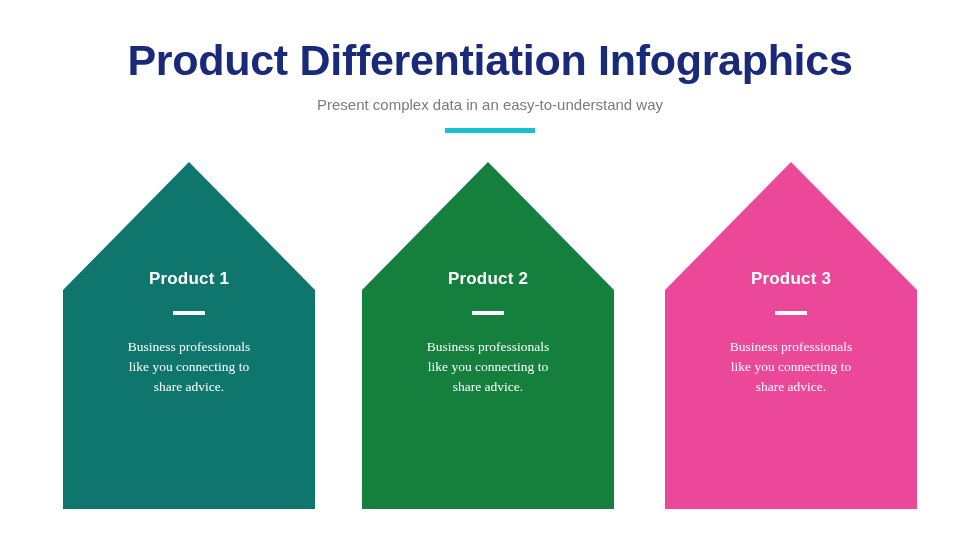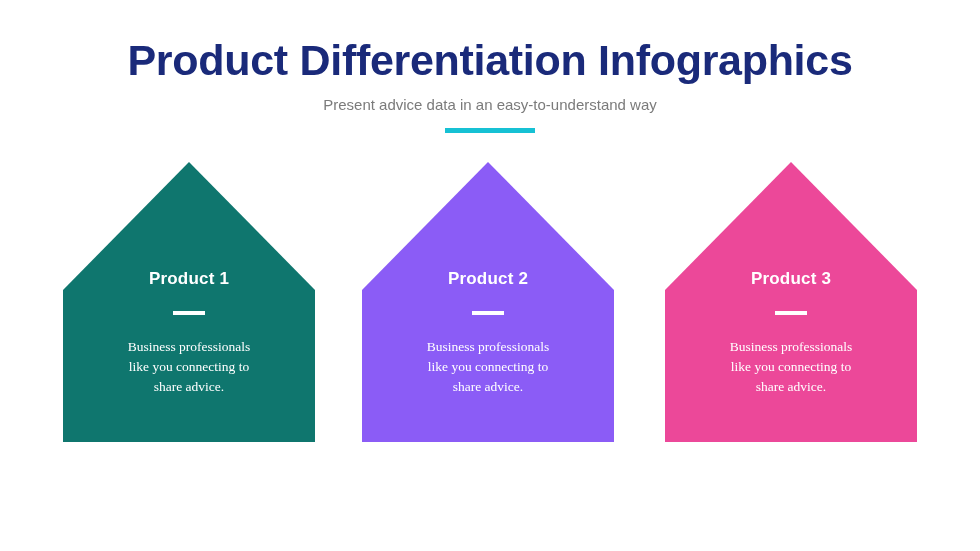--- a/index.html
+++ b/index.html
@@ -12,21 +12,21 @@
     height: 551px;
     background: #ffffff;
     font-family: "Liberation Sans", sans-serif;
     overflow: hidden;
     position: relative;
   }
 
   #slide {
     position: relative;
     width: 980px;
-    height: 442px;
+    height: 509px;
     background: #ffffff;
     overflow: hidden;
   }
 
   
   .header {
     position: absolute;
     left: 0;
     top: 0;
     width: 980px;
@@ -127,39 +127,39 @@
     display: block;
   }
 </style>
 </head>
 <body>
 
 <div id="slide">
 
   <div class="header">
     <h1 class="slide-title" style="color: rgb(26, 42, 122);">Product Differentiation Infographics</h1>
-    <p class="slide-subtitle" style="color: rgb(123, 123, 123);">Present advice data in an easy-to-understand way</p>
+    <p class="slide-subtitle" style="color: rgb(123, 123, 123);">Present complex data in an easy-to-understand way</p>
   </div>
   <div class="title-rule" style="background: rgb(22, 193, 212);"></div>
 
   <div class="cards">
 
     <div class="arrow-card card-1" style="background: #0f766e;">
       <div class="card-body">
         <div class="card-title">Product 1</div>
         <div class="card-rule"></div>
         <p class="card-text">
           <span class="line">Business professionals</span>
           <span class="line">like you connecting to</span>
           <span class="line">share advice.</span>
         </p>
       </div>
     </div>
 
-    <div class="arrow-card card-2" style="background: #8b5cf6;">
+    <div class="arrow-card card-2" style="background: #15803d;">
       <div class="card-body">
         <div class="card-title">Product 2</div>
         <div class="card-rule"></div>
         <p class="card-text">
           <span class="line">Business professionals</span>
           <span class="line">like you connecting to</span>
           <span class="line">share advice.</span>
         </p>
       </div>
     </div>

